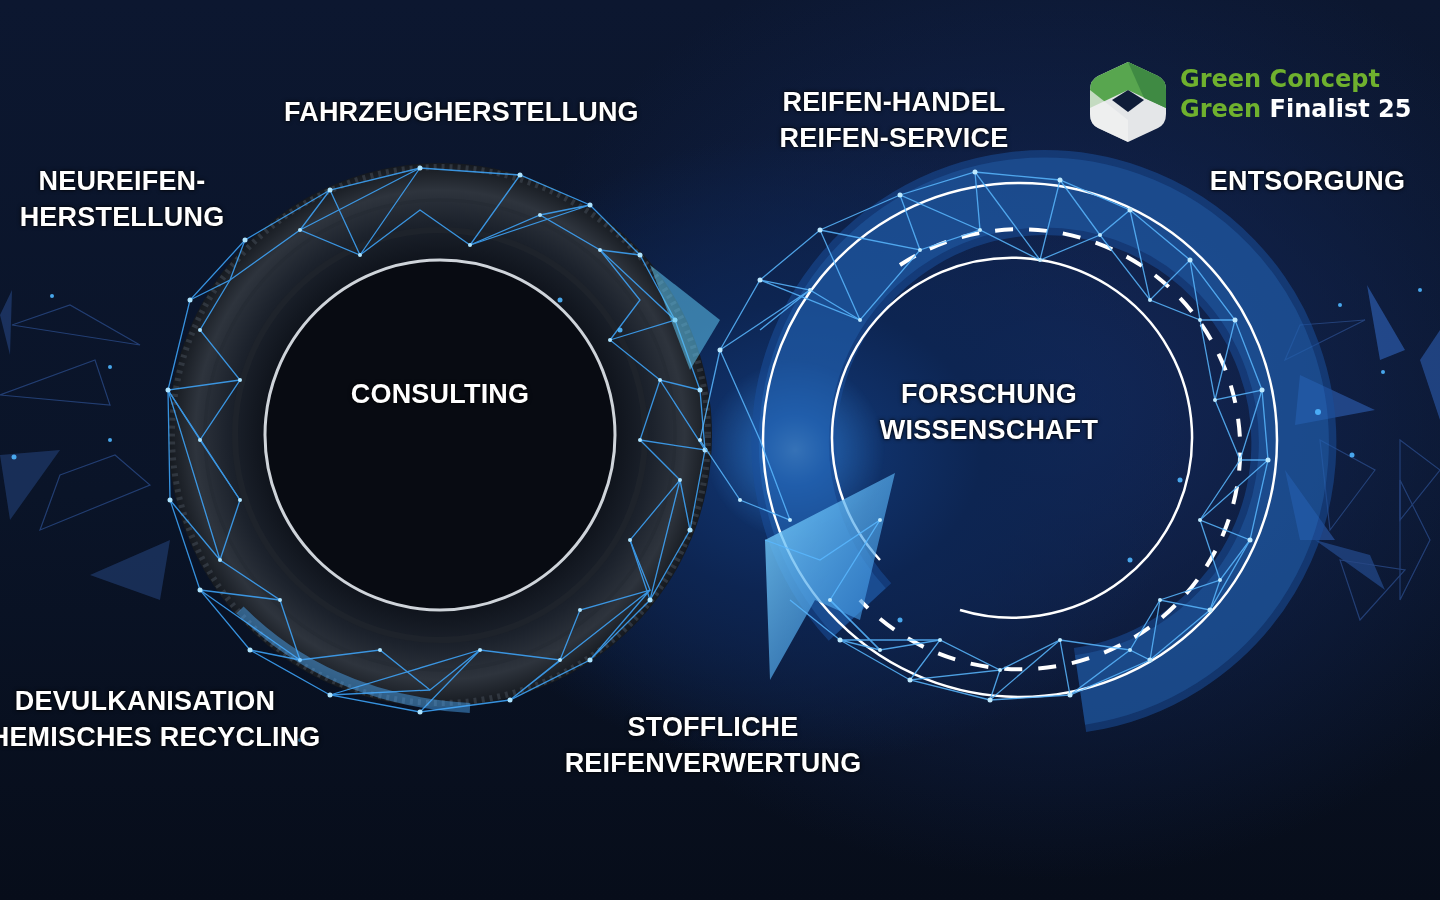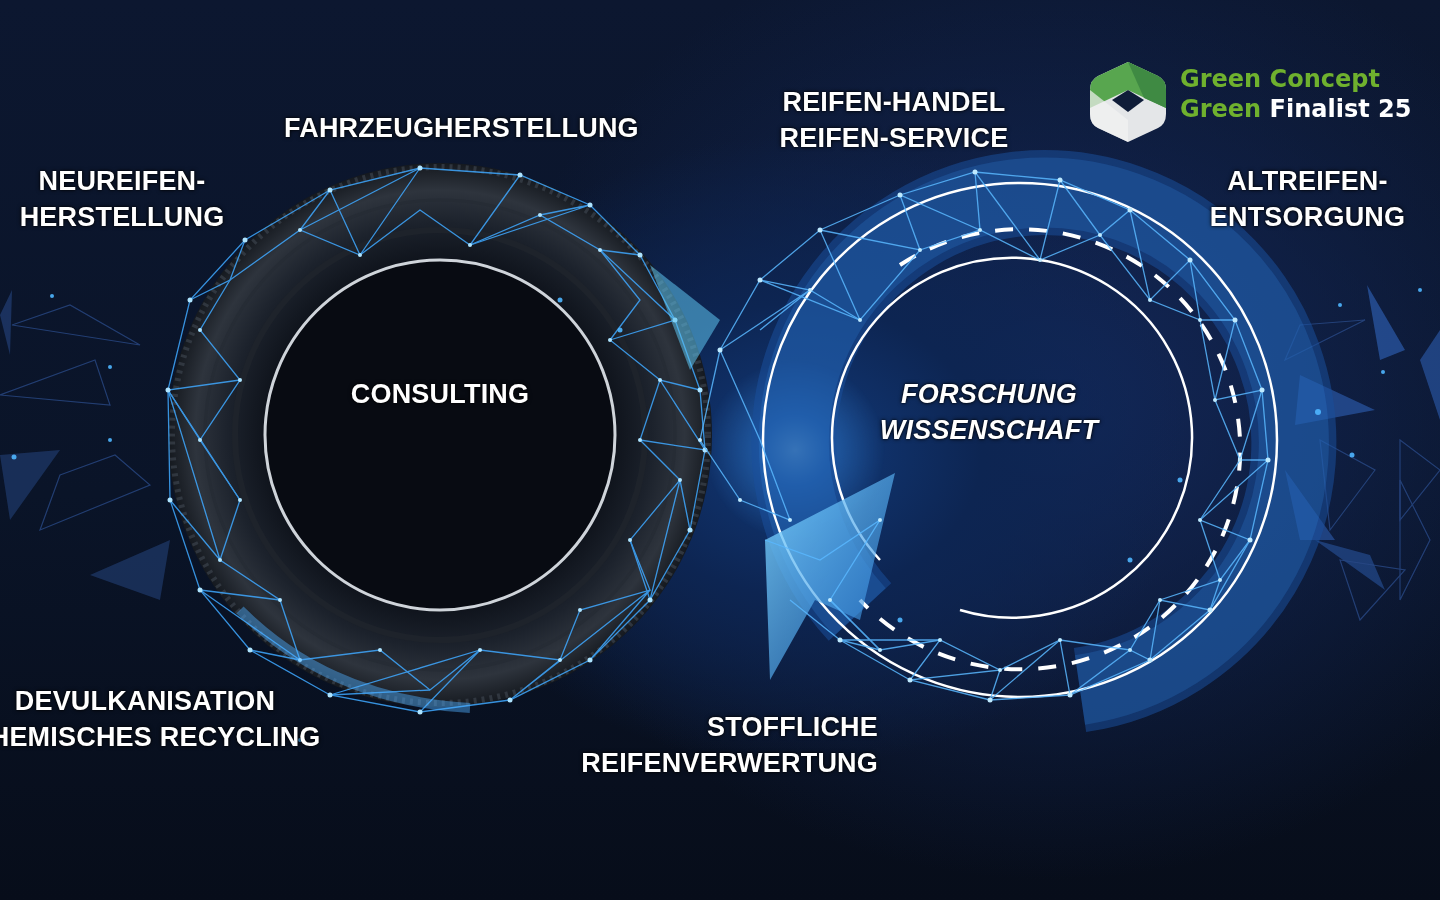--- a/index.html
+++ b/index.html
@@ -219,50 +219,49 @@
         <circle cx="1180" cy="480" r="2.5"></circle>
         <circle cx="900" cy="620" r="2.5"></circle>
     </g>
   </svg>
 
   <div class="label center" style="left:17px; top:163px; width:210px;">
     <span>NEUREIFEN-</span>
     <span>HERSTELLUNG</span>
   </div>
 
-  <div class="label" style="left:284px; top:110px;">
+  <div class="label" style="left:284px; top:94px;">
     <span>FAHRZEUGHERSTELLUNG</span>
   </div>
 
   <div class="label center" style="left:764px; top:84px; width:260px;text-align:center;">
     <span>REIFEN-HANDEL</span>
     <span>REIFEN-SERVICE</span>
   </div>
 
   <div class="label center" style="left:1195px; top:163px; width:225px;">
-    <span>ALTREIFEN-</span>
     <span>ENTSORGUNG</span>
   </div>
 
   <div class="label center" style="left:-30px; top:683px; width:350px;">
     <span>DEVULKANISATION</span>
     <span>CHEMISCHES RECYCLING</span>
   </div>
 
-  <div class="label center" style="left:548px; top:709px; width:330px;text-align:right;">
+  <div class="label center" style="left:548px; top:709px; width:330px;">
     <span>STOFFLICHE</span>
     <span>REIFENVERWERTUNG</span>
   </div>
 
 
   <div class="label center" style="left:290px; top:376px; width:300px;">
     <span>CONSULTING</span>
   </div>
 
-  <div class="label center" style="left:858px; top:376px; width:262px;font-style:italic;">
+  <div class="label center" style="left:858px; top:376px; width:262px;">
     <span>FORSCHUNG</span>
     <span>WISSENSCHAFT</span>
   </div>
 
   <div class="badge">
     <svg width="80" height="84" viewBox="0 0 80 84" style="position:absolute; left:0; top:0;">
       <path d="M40,2 L70,16 Q78,20 78,30 L78,54 Q78,64 70,68 L40,82 L10,68 Q2,64 2,54 L2,30 Q2,20 10,16 Z" fill="#e4e6e8"></path>
       <path d="M40,2 L70,16 Q78,20 78,30 L78,48 L40,30 L2,48 L2,30 Q2,20 10,16 Z" fill="#58a64f"></path>
       <path d="M40,2 L70,16 Q78,20 78,30 L78,48 L56,38 Z" fill="#3f8a43"></path>
       <path d="M2,30 L2,54 Q2,64 10,68 L40,82 L40,60 Z" fill="#f2f2f2" opacity="0.7"></path>

